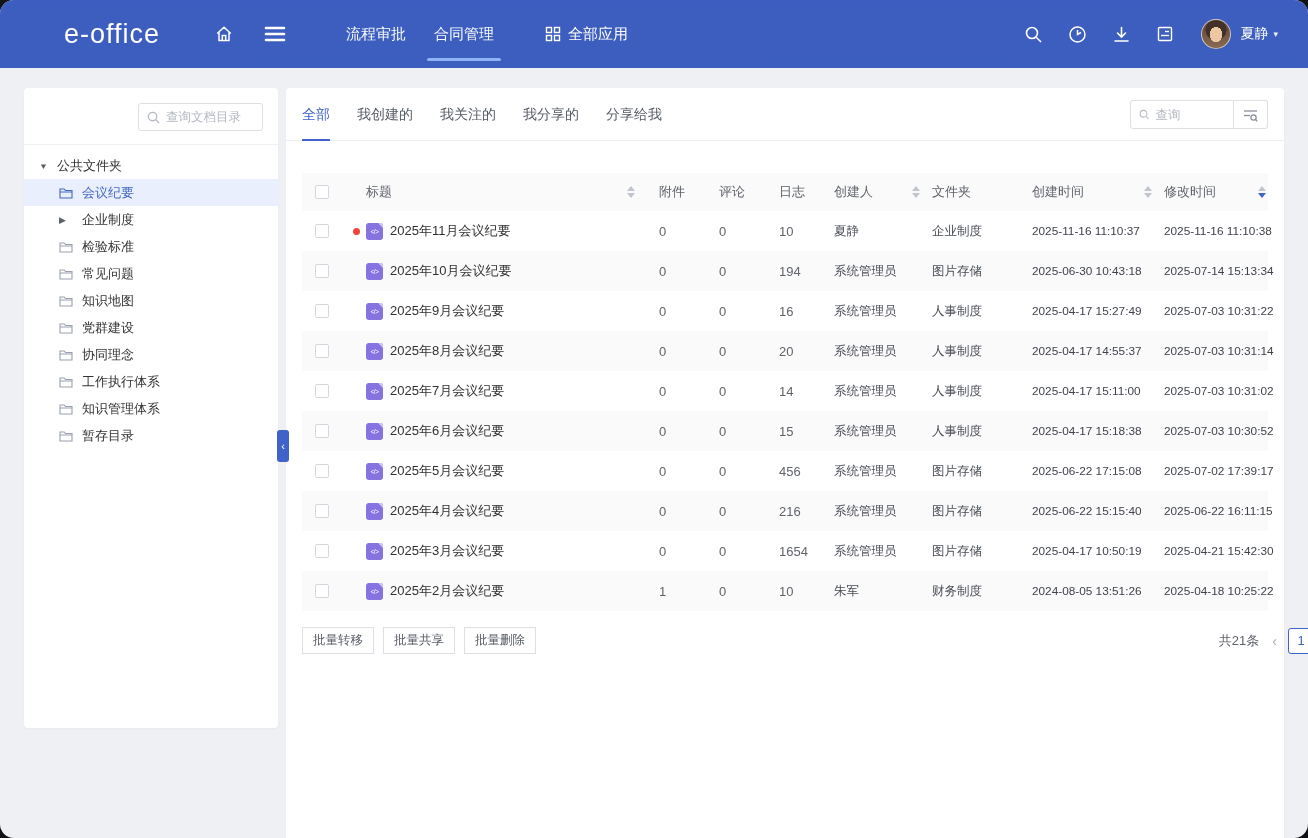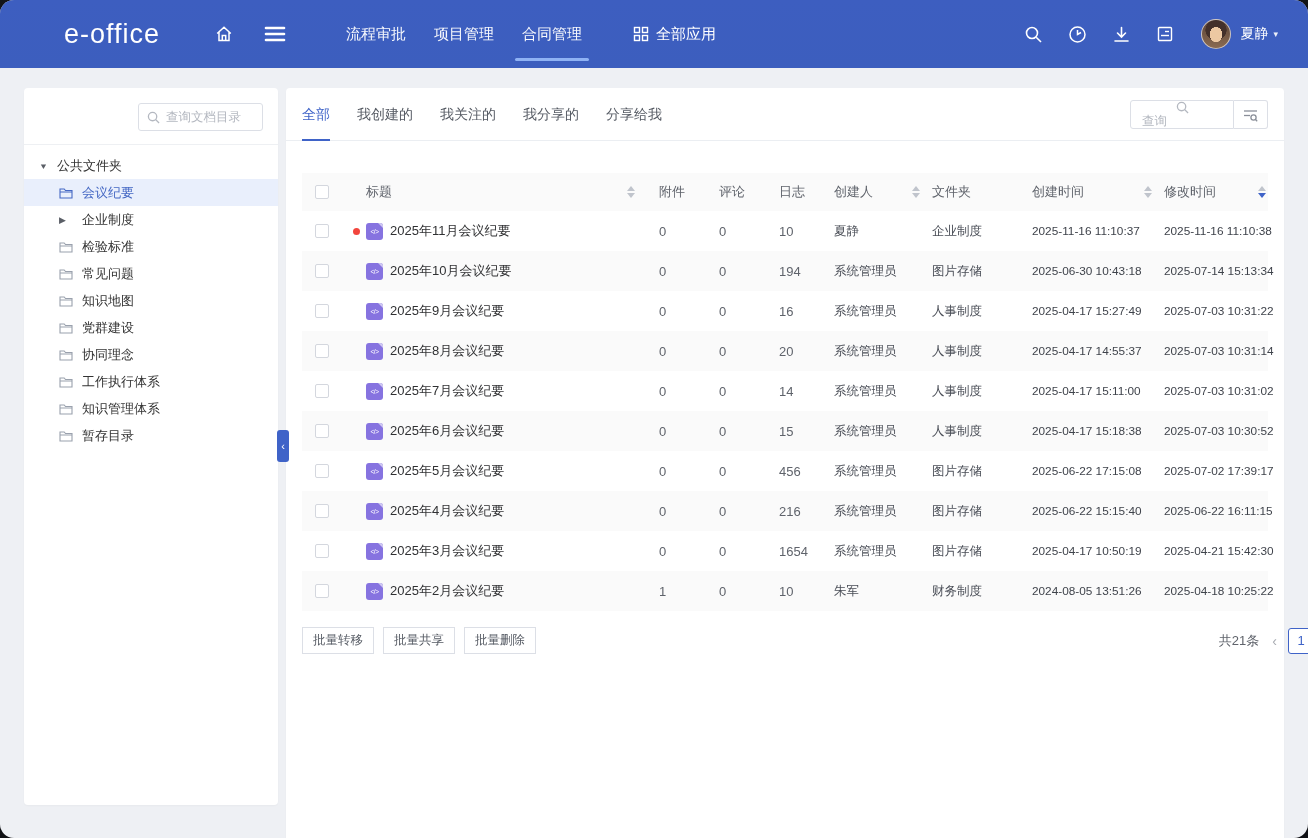--- a/index.html
+++ b/index.html
@@ -44,21 +44,21 @@
       radial-gradient(ellipse 38% 46% at 50% 52%, #ecc8a2 0 58%, rgba(0,0,0,0) 60%),
       radial-gradient(ellipse 62% 58% at 50% 36%, #43302a 0 60%, rgba(0,0,0,0) 62%),
       linear-gradient(180deg,#5a4236,#8a6b52);
     border:1px solid rgba(255,255,255,.65);
   }
   .user-name { margin-left:9px; font-size:14px; cursor:pointer; display:flex; align-items:center; }
   .user-caret { margin-left:5px; font-size:9px; opacity:.9; }
 
   
   .sidebar {
-    position:absolute; left:24px; top:88px; width:254px; height:717px;
+    position:absolute; left:24px; top:88px; width:254px; height:640px;
     background:#fff; border-radius:4px; box-shadow:0 1px 2px rgba(0,0,0,.03);
   }
   .sb-search { display:flex; justify-content:flex-end; padding:15px 15px 13px; border-bottom:1px solid #eef0f3; }
   .sb-input {
     display:flex; align-items:center; width:125px; height:28px;
     border:1px solid #dcdfe6; border-radius:3px; background:#fff; padding:0 8px;
   }
   .sb-input svg { flex:0 0 auto; }
   .sb-input input {
     border:none; outline:none; width:100%; margin-left:6px;
@@ -90,21 +90,21 @@
     position:relative; font-size:14px; color:#555a63; margin-right:27px;
     height:53px; line-height:53px; cursor:pointer;
   }
   .tab.active { color:#3f63c8; }
   .tab.active::after {
     content:""; position:absolute; left:0; right:0; bottom:0; height:2px; background:#3f63c8;
   }
   .main-search { position:absolute; right:16px; top:12px; display:flex; }
   .ms-input {
     display:flex; align-items:center; width:104px; height:29px;
-    border:1px solid #dcdfe6; border-radius:3px 0 0 3px; background:#fff; padding:0 8px;flex-direction:column;
+    border:1px solid #dcdfe6; border-radius:3px 0 0 3px; background:#fff; padding:0 8px;
   }
   .ms-input input { border:none; outline:none; width:100%; margin-left:6px; font-size:12.5px; color:#333; font-family:inherit; }
   .ms-input input::placeholder { color:#b4b8c0; }
   .ms-adv {
     width:34px; height:29px; border:1px solid #dcdfe6; border-left:none; border-radius:0 3px 3px 0;
     background:#fff; display:flex; align-items:center; justify-content:center; cursor:pointer;
   }
 
   .table { margin:32px 16px 0; }
   .t-head { display:flex; align-items:center; height:38px; background:#fafafa; font-size:13px; color:#5f636b; }
@@ -177,23 +177,20 @@
         <line x1="2" y1="3" x2="20" y2="3"></line>
           <line x1="2" y1="9" x2="20" y2="9"></line>
           <line x1="2" y1="15" x2="20" y2="15"></line>
       </svg>
     </div>
 
     <div class="nav-items">
 
     <div class="nav-item">
           <span>流程审批</span>
-        </div>
-        <div class="nav-item">
-          <span>项目管理</span>
         </div>
         <div class="nav-item active">
           <span>合同管理</span>
         </div>
       </div>
 
     <div class="all-apps">
       <svg width="16" height="16" viewBox="0 0 16 16" fill="none" stroke="#fff" stroke-width="1.4">
         <rect x="1.5" y="1.5" width="5" height="5"></rect>
           <rect x="9.5" y="1.5" width="5" height="5"></rect>

